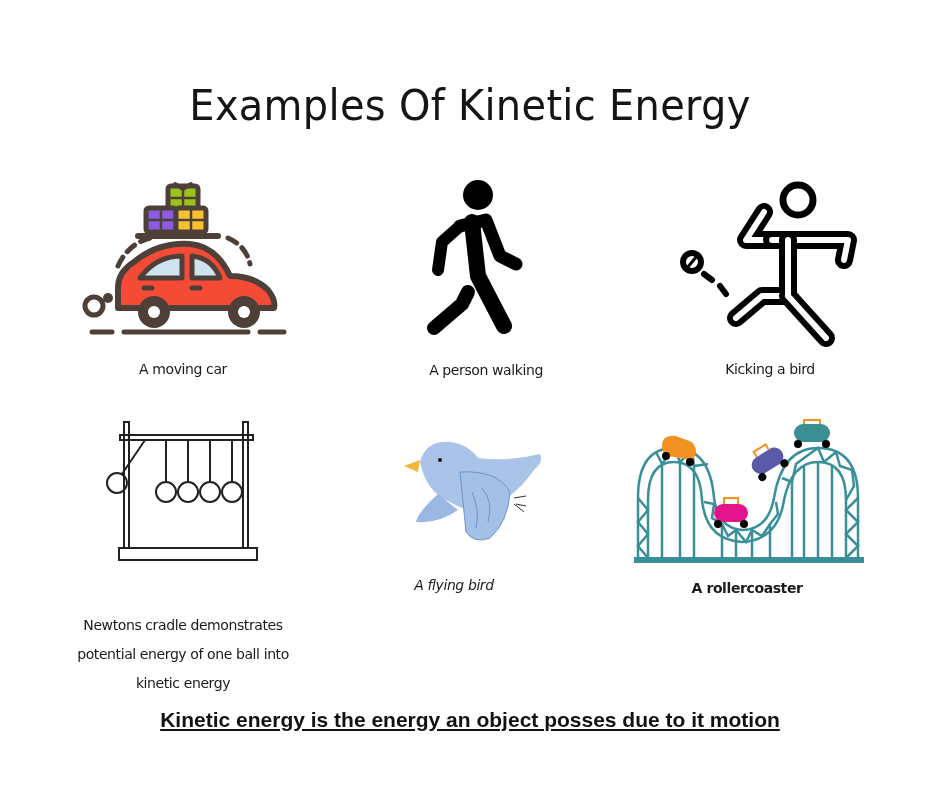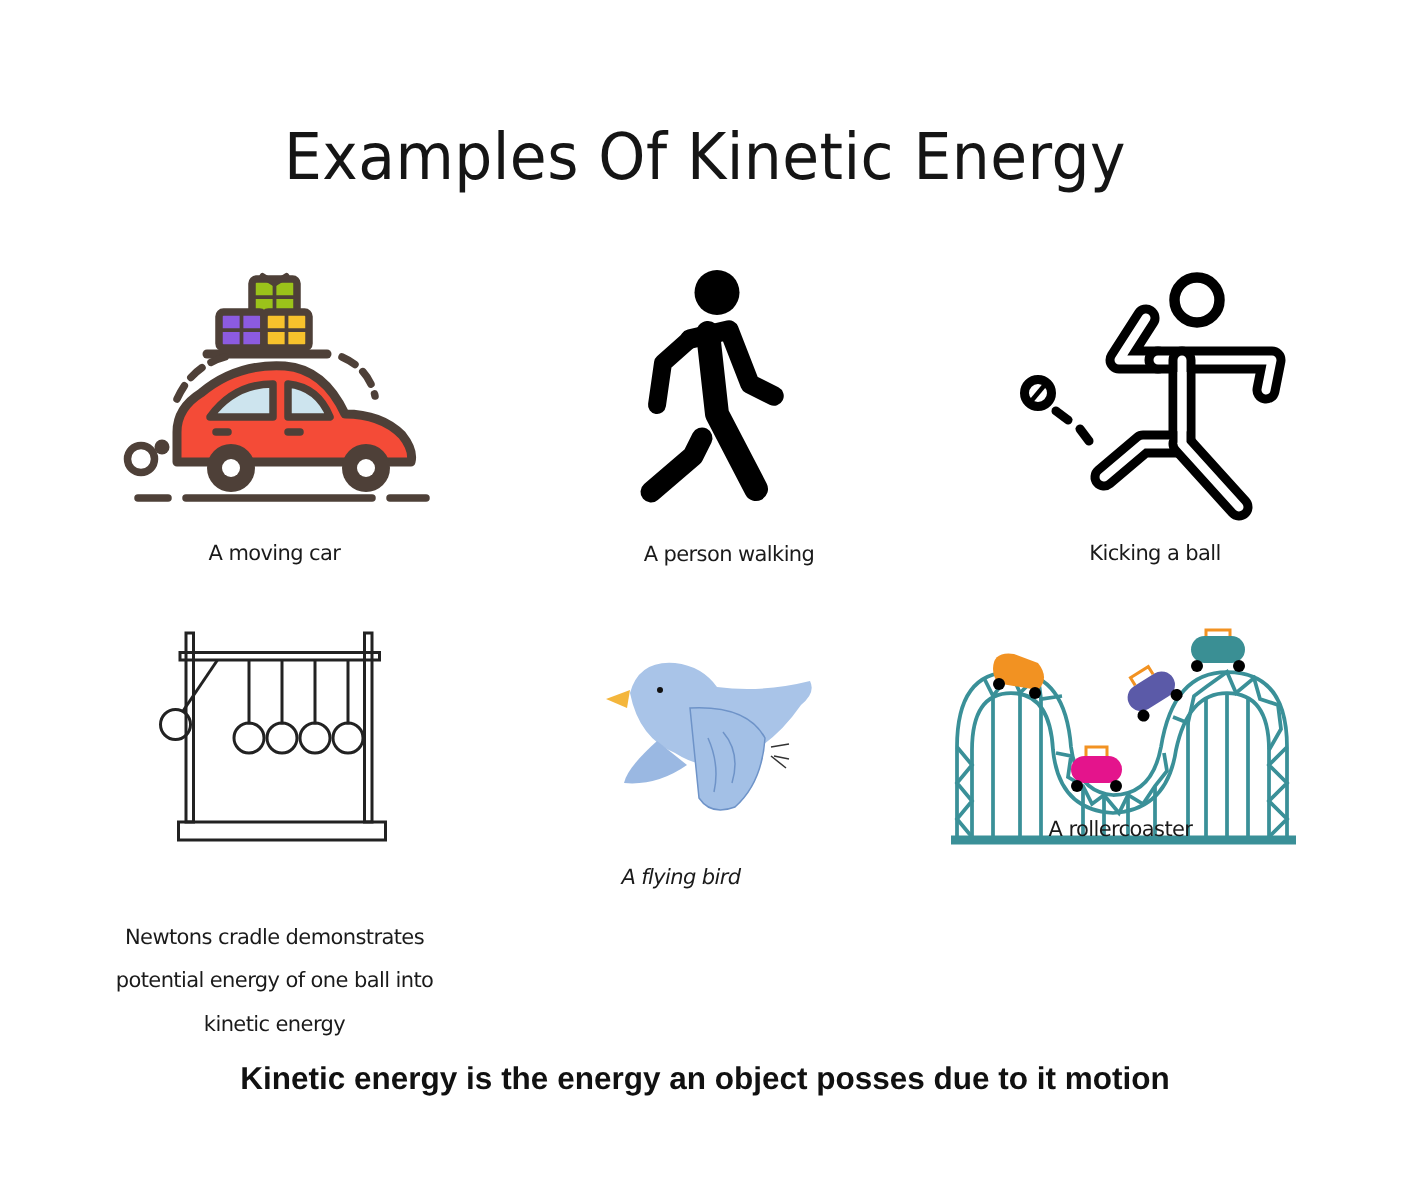--- a/index.html
+++ b/index.html
@@ -15,20 +15,21 @@
     .illus { position: absolute; }
     .caption {
       position: absolute; width: 300px; text-align: center; font-size: 14px; line-height: 29px;
       color: #1a1a1a; font-family: "DejaVu Sans", sans-serif; font-weight: normal;
       letter-spacing: -0.4px;
     }
     .footer {
       position: absolute; left: 0; width: 940px; top: 708px; text-align: center;
       font-size: 21px; font-weight: bold; color: #111111;
       font-family: "Liberation Sans", sans-serif;
+      text-decoration: underline;
     }
     svg { display: block; }
   </style>
 </head>
 <body>
 
 <div class="title">Examples Of Kinetic Energy</div>
 
 <div class="illus" style="left:78px; top:180px;">
   <svg width="212" height="160" viewBox="0 0 212 160">
@@ -91,21 +92,21 @@
     <path d="M112 62 L112 118 L86 118 L60 140" stroke="#fff" stroke-width="6" fill="none" stroke-linecap="round" stroke-linejoin="round"></path>
     <path d="M112 118 L150 160" stroke="#000" stroke-width="18" fill="none" stroke-linecap="round"></path>
     <path d="M112 118 L150 160" stroke="#fff" stroke-width="6" fill="none" stroke-linecap="round"></path>
     <path d="M112 70 L112 118" stroke="#fff" stroke-width="6"></path>
     <circle cx="16" cy="84" r="9" fill="none" stroke="#000" stroke-width="6"></circle>
     <line x1="11" y1="90" x2="21" y2="78" stroke="#000" stroke-width="3"></line>
     <line x1="28" y1="96" x2="36" y2="102" stroke="#000" stroke-width="6" stroke-linecap="round"></line>
     <line x1="44" y1="108" x2="50" y2="116" stroke="#000" stroke-width="6" stroke-linecap="round"></line>
   </svg>
 </div>
-<div class="caption" style="left:620px; top:355px;">Kicking a ball</div>
+<div class="caption" style="left:620px; top:355px;">Kicking a bird</div>
 
 <div class="illus" style="left:100px; top:420px;">
   <svg width="170" height="145" viewBox="0 0 170 145">
     <g fill="none" stroke="#222" stroke-width="2">
       <rect x="24" y="2" width="5" height="126"></rect>
       <rect x="143" y="2" width="5" height="126"></rect>
       <rect x="20" y="15" width="133" height="5"></rect>
       <rect x="19" y="128" width="138" height="12"></rect>
       <line x1="45" y1="20" x2="22" y2="54"></line>
       <circle cx="17" cy="63" r="10"></circle>
@@ -178,15 +179,15 @@
         <circle cx="148" cy="54" r="4" fill="#000"></circle>
     </g>
     <g>
       <rect x="162" y="6" width="36" height="18" rx="9" fill="#3a8f94"></rect>
       <path d="M172 6 L172 2 L188 2 L188 6" stroke="#f29222" stroke-width="2" fill="none"></path>
       <circle cx="166" cy="26" r="4" fill="#000"></circle>
         <circle cx="194" cy="26" r="4" fill="#000"></circle>
     </g>
   </svg>
 </div>
-<div class="caption" style="left:597px; top:539px;">A rollercoaster</div>
+<div class="caption" style="left:597px; top:574px;font-weight:bold;">A rollercoaster</div>
 
 <div class="footer">Kinetic energy is the energy an object posses due to it motion</div>
 
 </body></html>

